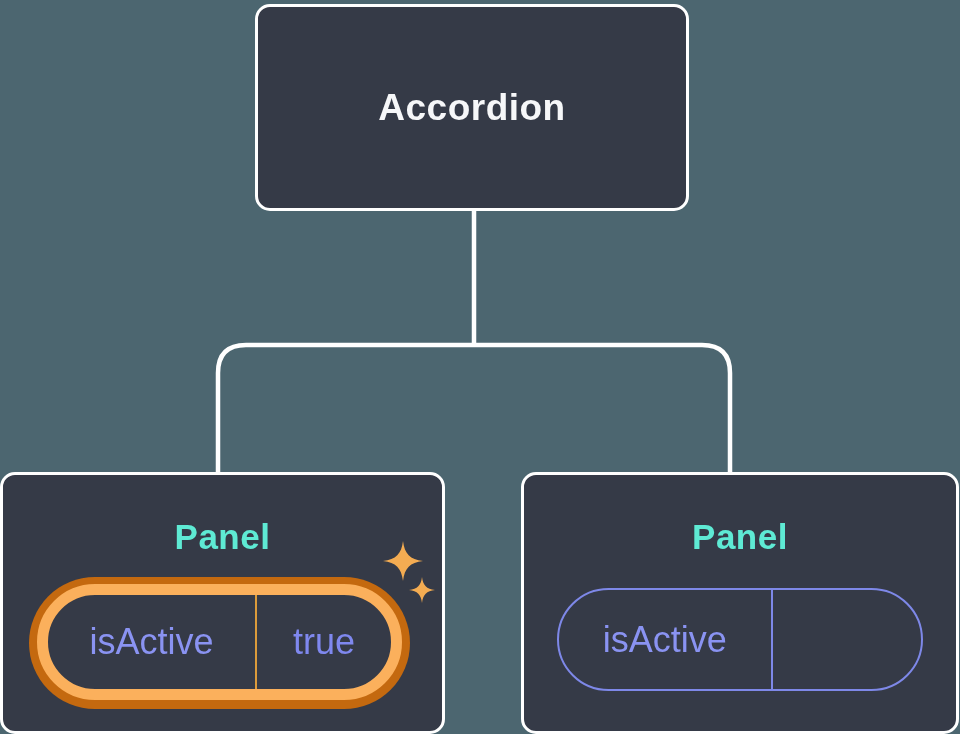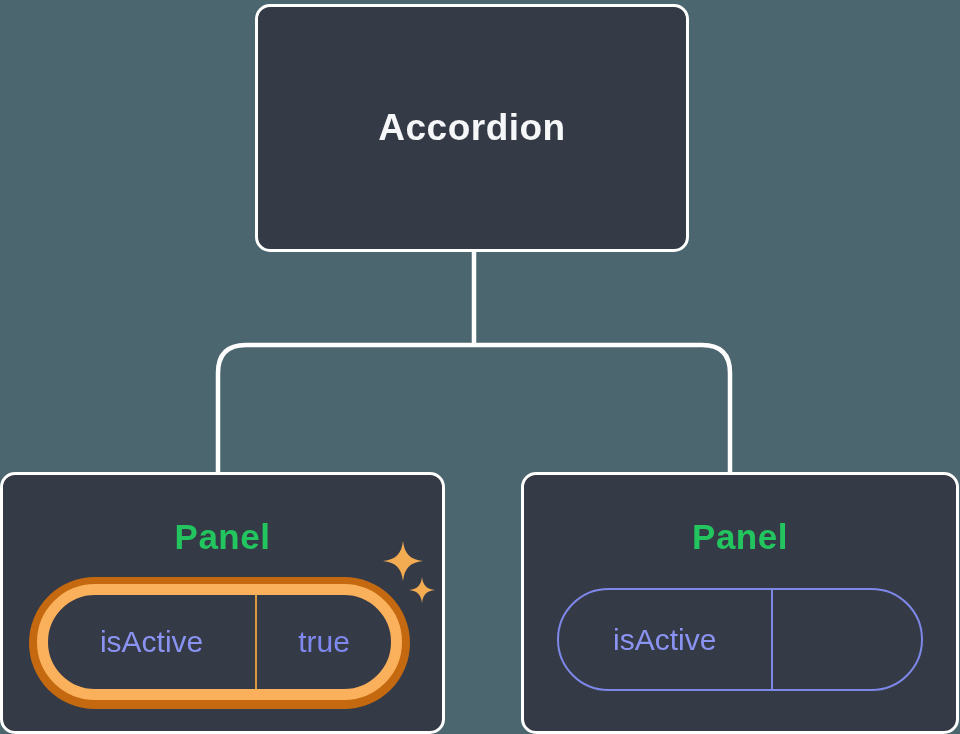--- a/index.html
+++ b/index.html
@@ -17,34 +17,34 @@
 
   
   .node {
     position: absolute;
     background: #353A47;
     border: 3.5px solid #FFFFFF;
     border-radius: 15px;
     color: #F6F7F9;
   }
   .node-root {
-    left: 255px; top: 4px; width: 434px; height: 248px;
+    left: 255px; top: 4px; width: 434px; height: 207px;
     display: flex; align-items: center; justify-content: center;
   }
   .node-root .node-label {
     font-size: 37px; font-weight: 600; letter-spacing: 0.5px;
   }
   .node-panel-left  { left: 0px;   top: 472px; width: 445px; height: 262px; }
   .node-panel-right { left: 521px; top: 472px; width: 438px; height: 262px; }
 
   .panel-title {
     margin-top: 42px;
     text-align: center;
     font-size: 35px; font-weight: 600; letter-spacing: 0.5px;
-    color: #22c55e;
+    color: #5eead4;
   }
 
   
   .pill-active {
     position: absolute;
     left: 34px; top: 109px; width: 365px; height: 116px;
     background: #353A47;
     border: 11px solid #FBB05C;
     border-radius: 60px;
     box-shadow: 0 1px 0 8px #C4690F;
@@ -62,21 +62,21 @@
     border-radius: 52px;
     display: flex; align-items: stretch;
   }
   .pill-inactive .cell-name {
     flex: 0 0 59%;
     border-right: 2.5px solid #7E88E8;
   }
   .cell {
     display: flex; align-items: center; justify-content: center;
     color: #8A93F2;
-    font-size: 30px;
+    font-size: 36px;
   }
   .cell-value { flex: 1 1 auto; }
   .pill-active .cell-value { font-weight: 400; color: #7F88EF; }
 
   
   .sparkle { position: absolute; }
   .sparkle-large { left: 380px; top: 66px; width: 40px; height: 40px; }
   .sparkle-small { left: 406px; top: 102px; width: 26px; height: 26px; }
   .sparkle svg { width: 100%; height: 100%; display: block; }
   .sparkle path { fill: #F4AC52; }

